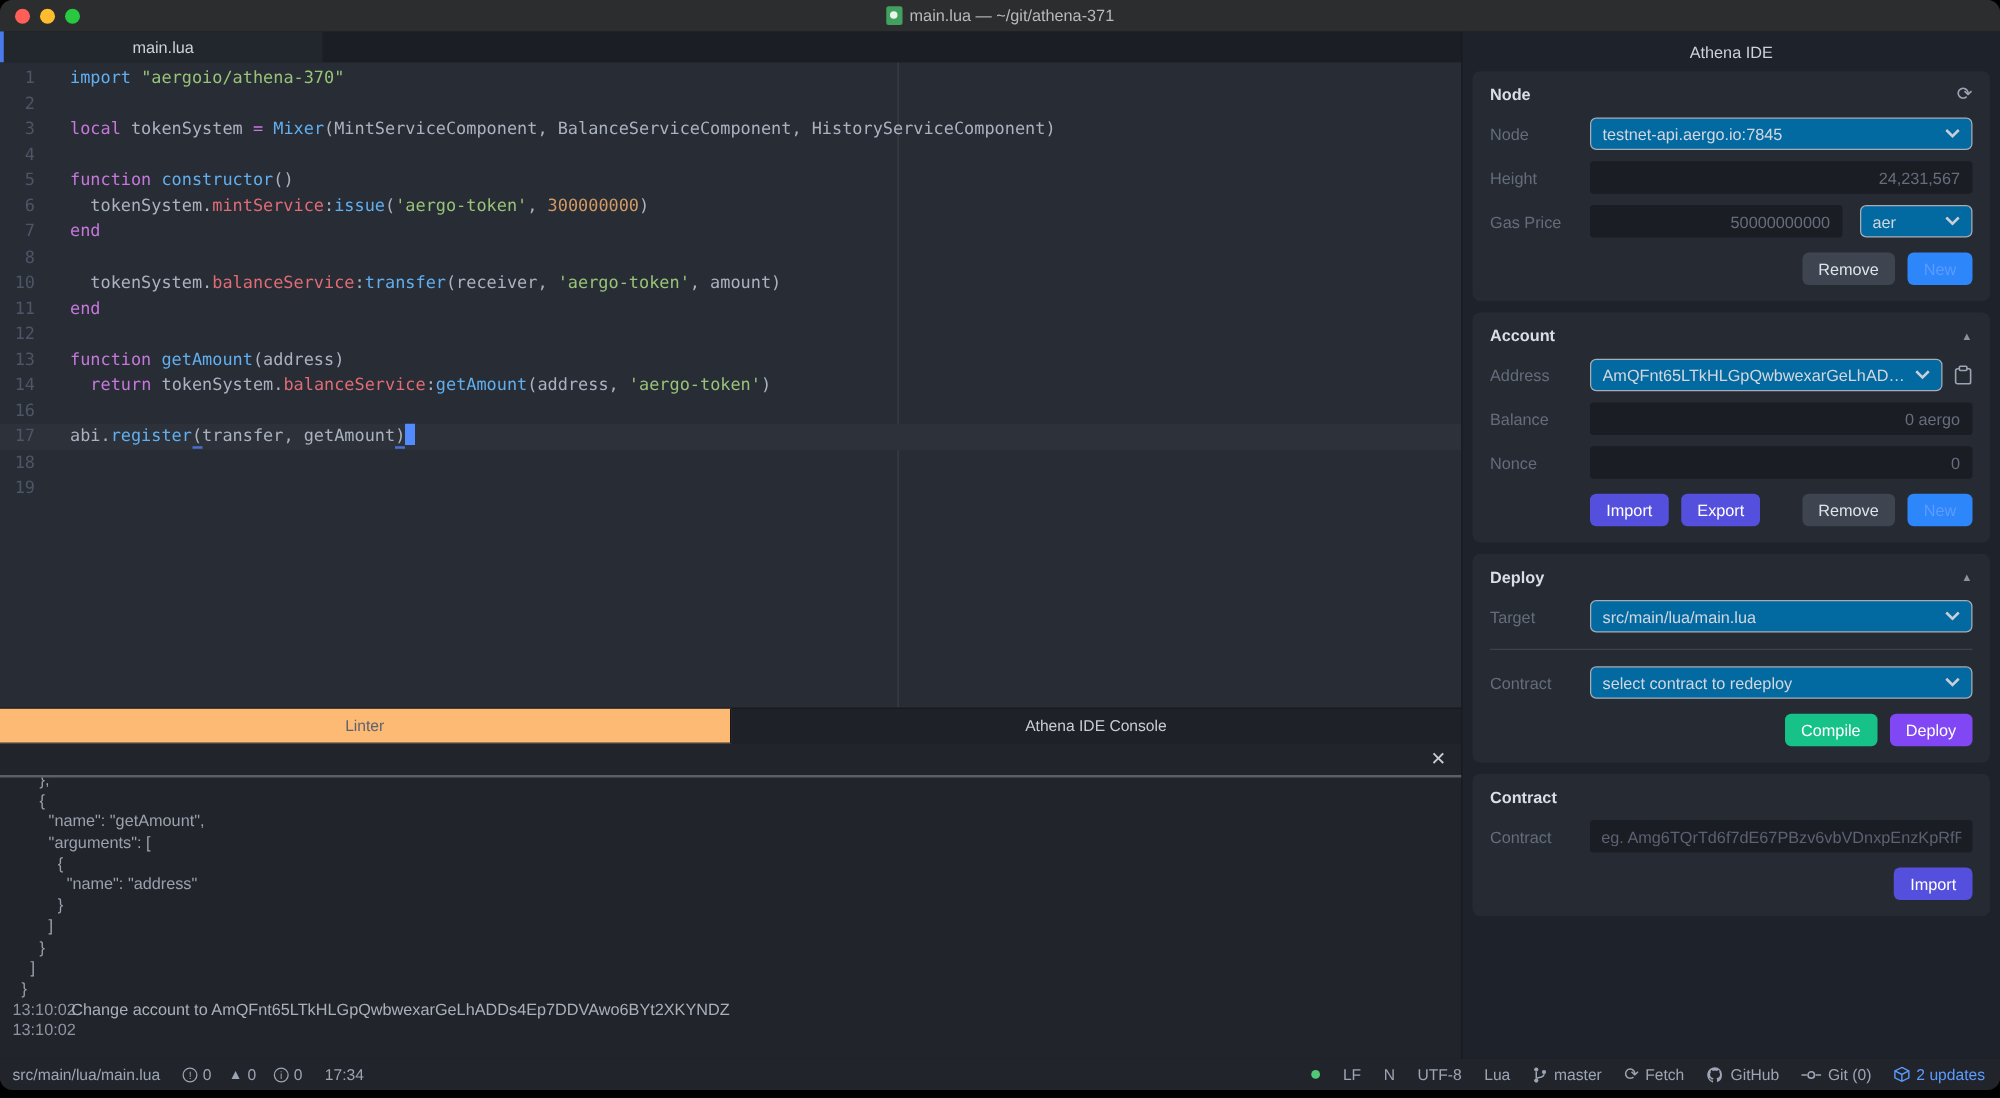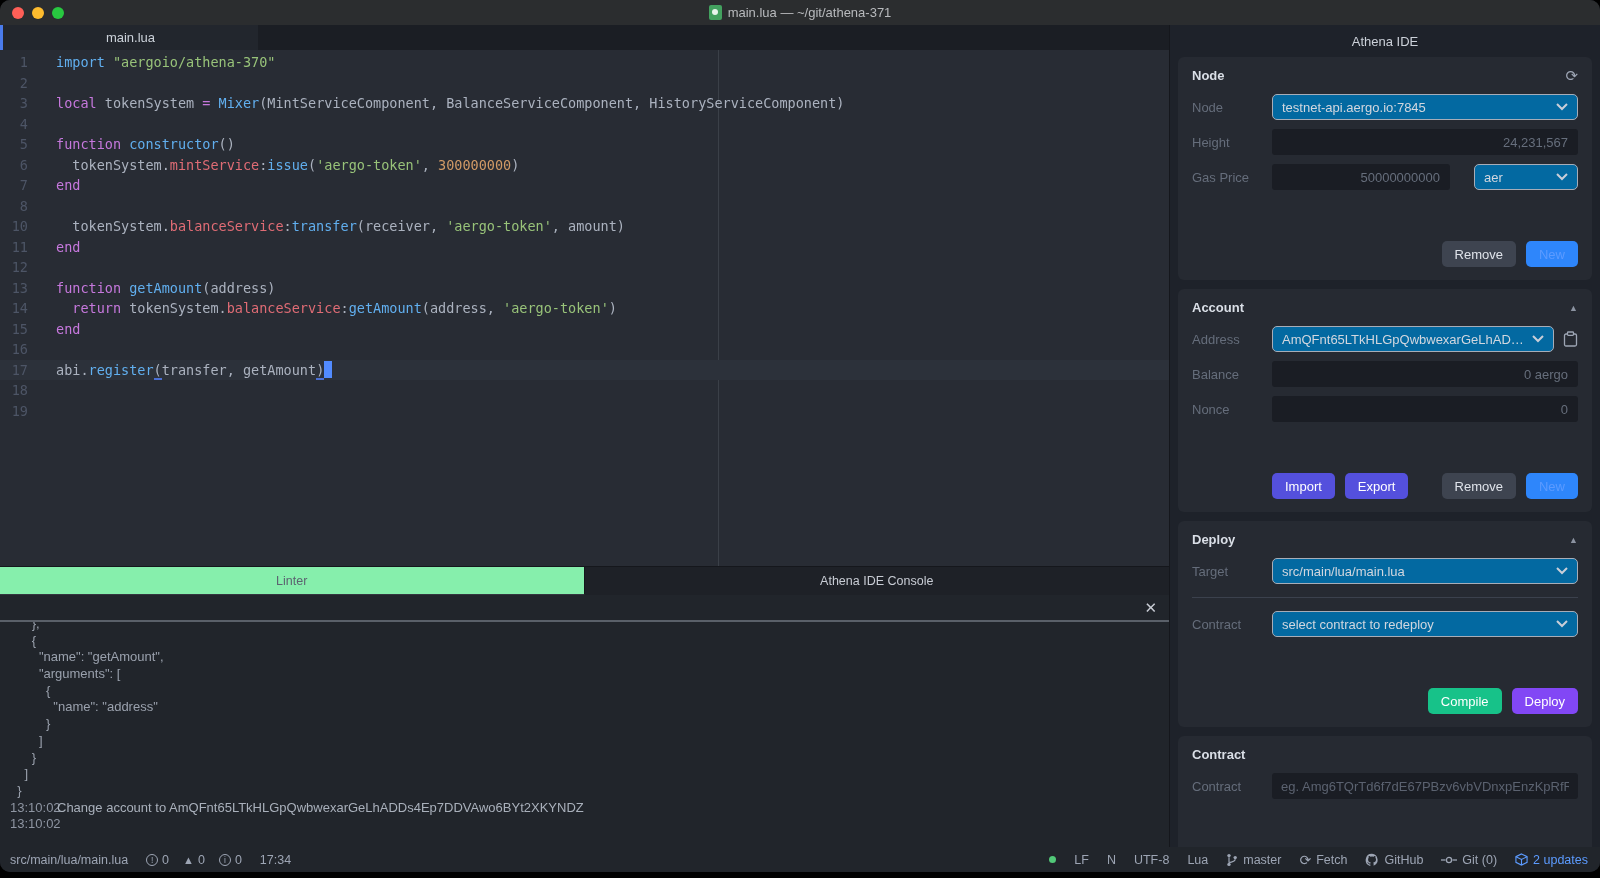--- a/index.html
+++ b/index.html
@@ -41,21 +41,21 @@
   .tk-fn { color:#61afef; }
   .tk-str { color:#98c379; }
   .tk-num { color:#d19a66; }
   .tk-prop { color:#e06c75; }
   .tk-plu { color:#abb2bf; border-bottom:2px solid #4a6fd4; }
   .cursor { display:inline-block; width:8px; height:17px; background:#528bff; vertical-align:-3px; }
 
   
   .panel-tabs { height:29px; display:flex; flex:0 0 auto; background:#1e2127; border-top:1px solid #15171c; }
   .panel-tab { flex:1 1 50%; display:flex; align-items:center; justify-content:center; font-size:12.5px; }
-  .panel-tab.linter { background:#86efac; color:#5c6370; border-right:1px solid #15171c; border-bottom:1px solid #33373f; }
+  .panel-tab.linter { background:#fdba74; color:#5c6370; border-right:1px solid #15171c; border-bottom:1px solid #33373f; }
   .panel-tab.consoletab { background:#1e2127; color:#c8ccd4; }
 
   .console-head { height:25px; background:#21252b; display:flex; align-items:center; justify-content:flex-end; padding-right:12px; flex:0 0 auto; }
   .close-x { color:#c8ccd4; font-size:15px; line-height:1; cursor:default; }
 
   
   .console { height:227px; flex:0 0 auto; background:#21252b; border-top:2px solid #5a6069;
              overflow:hidden; font-size:13px; padding-left:10px; }
   .console-inner { margin-top:-6px; }
   .cline { height:16.7px; line-height:16.7px; white-space:pre; color:#9aa1ad; }
@@ -76,30 +76,30 @@
   .dropdown { flex:1 1 auto; height:26px; border:1.5px solid #a7adb8; border-radius:5px; background:#0369a1;
               display:flex; align-items:center; justify-content:space-between; padding:11px 9px; color:#d2d7df; font-size:13px; min-width:0; }
   .dd-text { overflow:hidden; text-overflow:ellipsis; white-space:nowrap; }
   .chev { color:#c9ced8; flex:0 0 auto; margin-left:6px; display:flex; }
   .valbox { flex:1 1 auto; height:26px; background:#1a1d24; border-radius:3px; display:flex; align-items:center;
             justify-content:flex-end; padding:0 10px; color:#666e7c; font-size:13px; }
   .tinput { flex:1 1 auto; height:26px; background:#1a1d24; border:none; border-radius:3px; padding:0 9px;
             color:#c9ced8; font-size:13px; outline:none; }
   .tinput::placeholder { color:#5b6270; }
   .btn-row { display:flex; align-items:center; margin-top:12px; }
-  .btn { height:26px; border-radius:5px; padding:0 13px; font-size:13px; color:#fff; display:flex; align-items:center; border:none;margin-top:39px; }
+  .btn { height:26px; border-radius:5px; padding:0 13px; font-size:13px; color:#fff; display:flex; align-items:center; border:none; }
   .btn + .btn { margin-left:10px; }
   .btn.gray { background:#3e4450; color:#dfe3ea; }
   .btn.blue { background:#2e86fb; }
   .btn.indigo { background:#5450dd; }
   .btn.green { background:#17c289; }
   .btn.purple { background:#8247f5; }
   .spacer { flex:1 1 auto; }
   .card-divider { height:1px; background:#3b414d; margin:13px 0; }
-  .unit-dd { width:104px; flex:0 0 auto; margin-left:24px; }
+  .unit-dd { width:90px; flex:0 0 auto; margin-left:14px; }
   .args-chev { color:#586070; margin-left:8px; display:flex; }
   .paste-btn { margin-left:9px; color:#9da5b4; display:flex; }
 
   
   .statusbar { height:25px; flex:0 0 auto; background:#21252b; display:flex; align-items:center;
                justify-content:space-between; font-size:12.5px; color:#9da5b4; padding:0 12px 0 10px; }
   .sb-left, .sb-right { display:flex; align-items:center; }
   .sb-item { display:flex; align-items:center; gap:5px; }
   .sb-left .sb-item { margin-right:18px; }
   .sb-right .sb-item { margin-left:18px; }
@@ -148,21 +148,20 @@
               <div class="eline"><span class="ln">4</span><span class="lcode"></span></div>
               <div class="eline"><span class="ln">5</span><span class="lcode"><span class="tk-kw">function</span><span class="tk-pl"> </span><span class="tk-fn">constructor</span><span class="tk-pl">()</span></span></div>
               <div class="eline"><span class="ln">6</span><span class="lcode"><span class="tk-pl">  tokenSystem.</span><span class="tk-prop">mintService</span><span class="tk-pl">:</span><span class="tk-fn">issue</span><span class="tk-pl">(</span><span class="tk-str">'aergo-token'</span><span class="tk-pl">, </span><span class="tk-num">300000000</span><span class="tk-pl">)</span></span></div>
               <div class="eline"><span class="ln">7</span><span class="lcode"><span class="tk-kw">end</span></span></div>
               <div class="eline"><span class="ln">8</span><span class="lcode"></span></div>
               <div class="eline"><span class="ln">10</span><span class="lcode"><span class="tk-pl">  tokenSystem.</span><span class="tk-prop">balanceService</span><span class="tk-pl">:</span><span class="tk-fn">transfer</span><span class="tk-pl">(receiver, </span><span class="tk-str">'aergo-token'</span><span class="tk-pl">, amount)</span></span></div>
               <div class="eline"><span class="ln">11</span><span class="lcode"><span class="tk-kw">end</span></span></div>
               <div class="eline"><span class="ln">12</span><span class="lcode"></span></div>
               <div class="eline"><span class="ln">13</span><span class="lcode"><span class="tk-kw">function</span><span class="tk-pl"> </span><span class="tk-fn">getAmount</span><span class="tk-pl">(address)</span></span></div>
               <div class="eline"><span class="ln">14</span><span class="lcode"><span class="tk-pl">  </span><span class="tk-kw">return</span><span class="tk-pl"> tokenSystem.</span><span class="tk-prop">balanceService</span><span class="tk-pl">:</span><span class="tk-fn">getAmount</span><span class="tk-pl">(address, </span><span class="tk-str">'aergo-token'</span><span class="tk-pl">)</span></span></div>
-              <div class="eline"><span class="ln">15</span><span class="lcode"><span class="tk-kw">end</span></span></div>
               <div class="eline"><span class="ln">16</span><span class="lcode"></span></div>
               <div class="eline active"><span class="ln">17</span><span class="lcode"><span class="tk-pl">abi.</span><span class="tk-fn">register</span><span class="tk-plu">(</span><span class="tk-pl">transfer, getAmount</span><span class="tk-plu">)</span><span class="cursor"></span></span></div>
               <div class="eline"><span class="ln">18</span><span class="lcode"></span></div>
               <div class="eline"><span class="ln">19</span><span class="lcode"></span></div>
             </div>
         </div>
 
         <div class="panel-tabs">
           <div class="panel-tab linter">
             <span>Linter</span>

